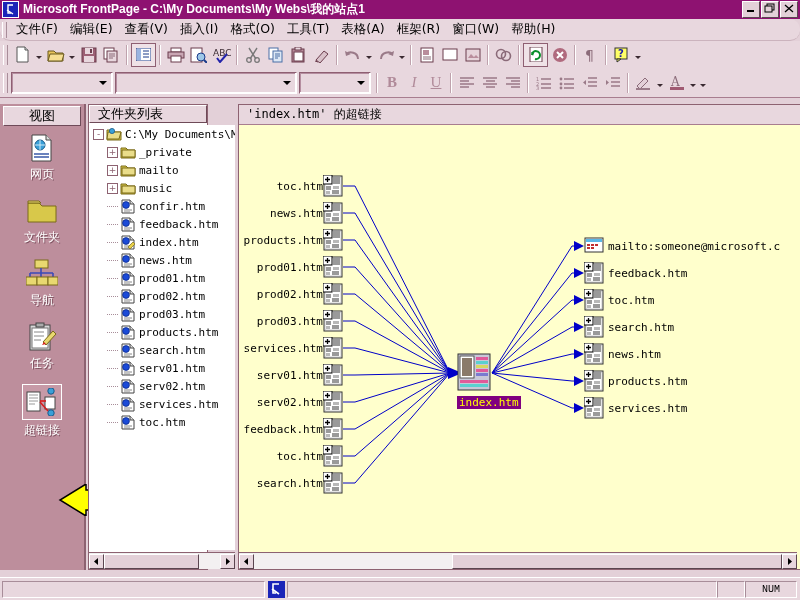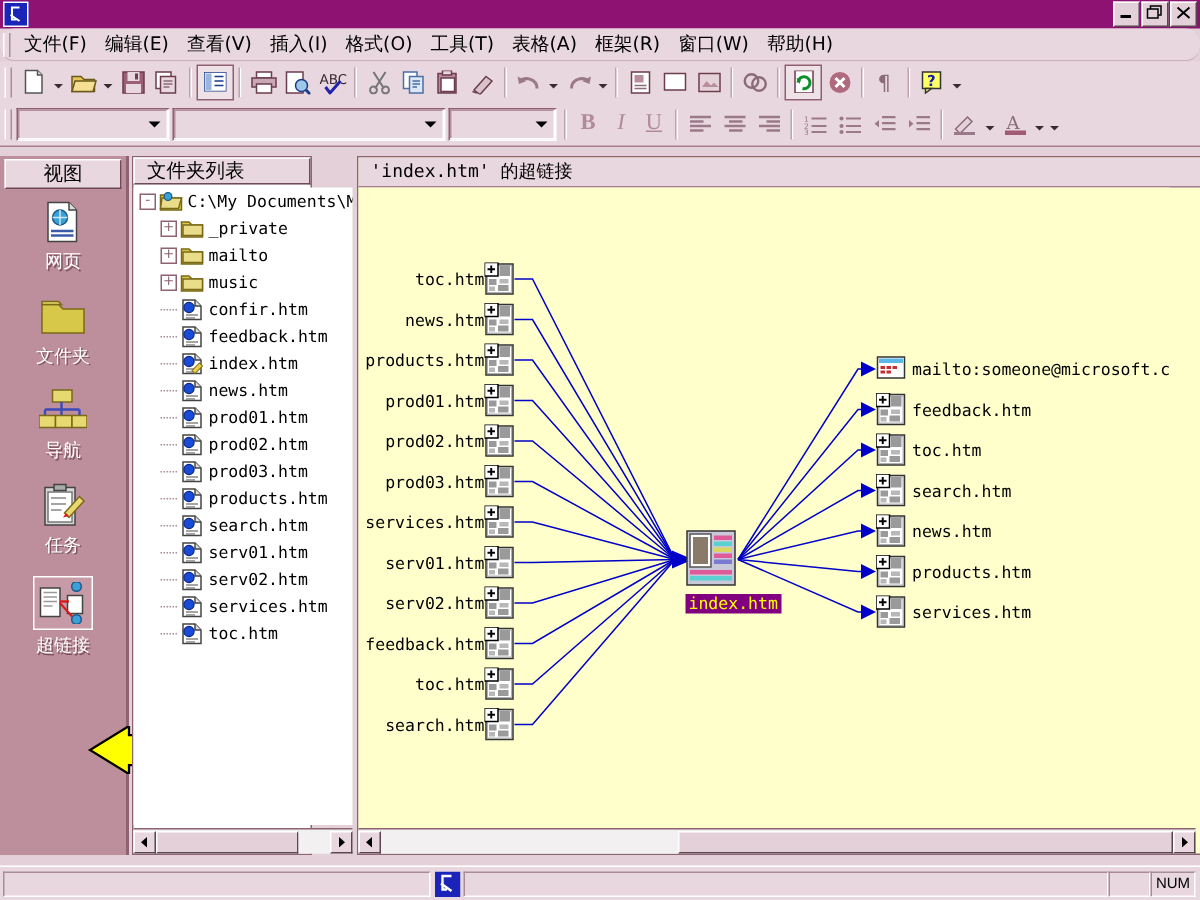--- a/index.html
+++ b/index.html
@@ -199,20 +199,21 @@
 
 <div id="app">
 
   <div class="titlebar">
     <div class="tb-ico">
       <svg width="11" height="11" viewBox="0 0 11 11">
           <path d="M8 1 L3 1 L3 9 L6 9" stroke="#fff" stroke-width="1.4" fill="none"></path>
           <path d="M2 6 L8 10" stroke="#fff" stroke-width="1.4" fill="none"></path>
         </svg>
     </div>
+    <div class="tb-title">Microsoft FrontPage - C:\My Documents\My Webs\我的站点1</div>
     <div class="tb-btns">
       <div class="tb-btn">
         <svg width="14" height="13" viewBox="0 0 14 13">
             <rect x="3" y="8" width="7" height="2" fill="#000"></rect>
           </svg>
       </div>
       <div class="tb-btn">
         <svg width="14" height="13" viewBox="0 0 14 13">
             <rect x="4" y="2" width="7" height="6" fill="none" stroke="#000"></rect>
             <rect x="2" y="4" width="7" height="6" fill="#e3d0d8" stroke="#000"></rect>
@@ -1140,16 +1141,16 @@
     <div class="st-cell" style="flex:1 1 auto;margin-left:2px;justify-content:flex-start;padding-left:4px;"></div>
     <div style="width:22px;height:18px;display:flex;align-items:center;justify-content:center;">
       <svg width="17" height="17" viewBox="0 0 17 17">
           <rect x="0" y="0" width="17" height="17" fill="#1a24b8"></rect>
           <path d="M11 3 L5 3 L5 12 L8 12" stroke="#fff" stroke-width="1.6" fill="none"></path>
           <path d="M4 8 L11 13" stroke="#fff" stroke-width="1.6" fill="none"></path>
         </svg>
     </div>
     <div class="st-cell" style="width:430px;"></div>
     <div class="st-cell" style="width:28px;"></div>
-    <div class="st-cell" style="width:30px;margin-right:3px;font-family:Liberation Sans, sans-serif;">NUM</div>
+    <div class="st-cell" style="width:52px;margin-right:3px;font-family:Liberation Mono, monospace;">NUM</div>
   </div>
 
 </div>
 
 </body></html>

